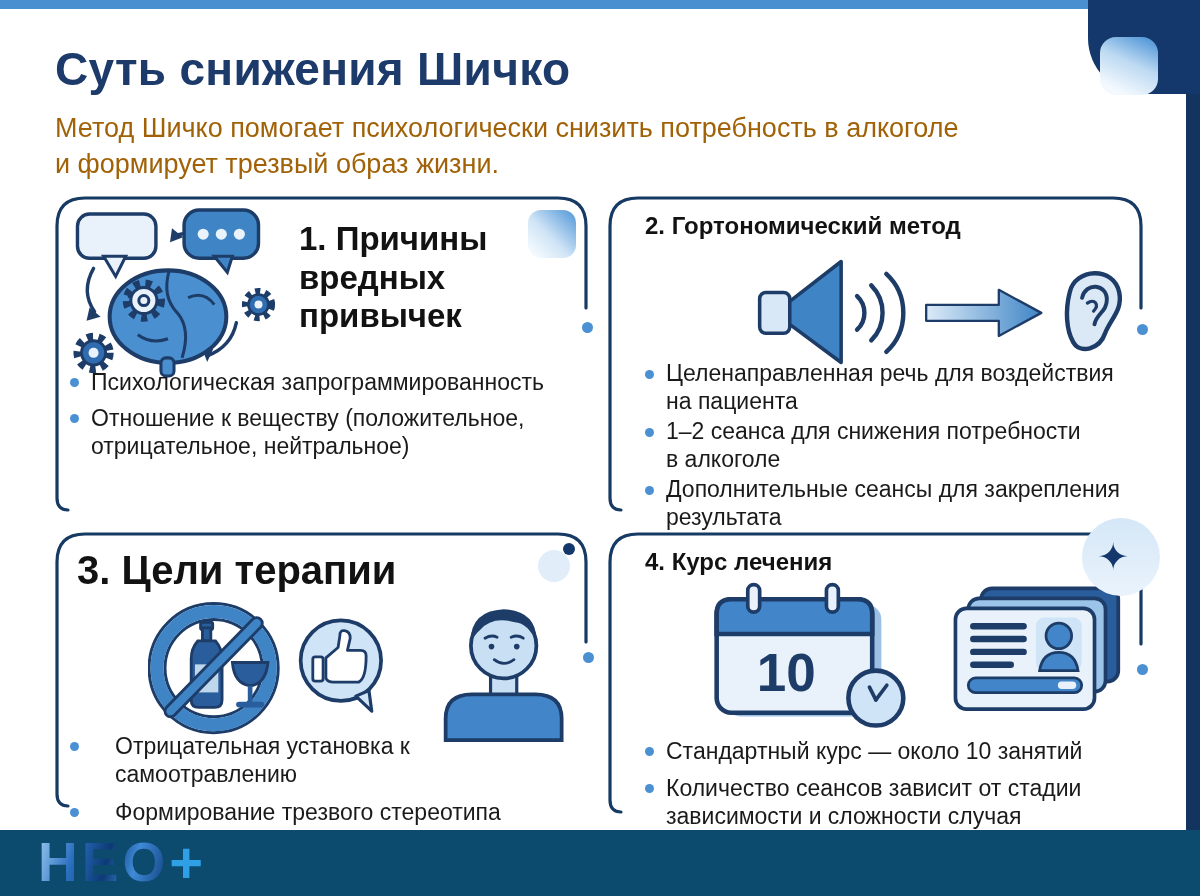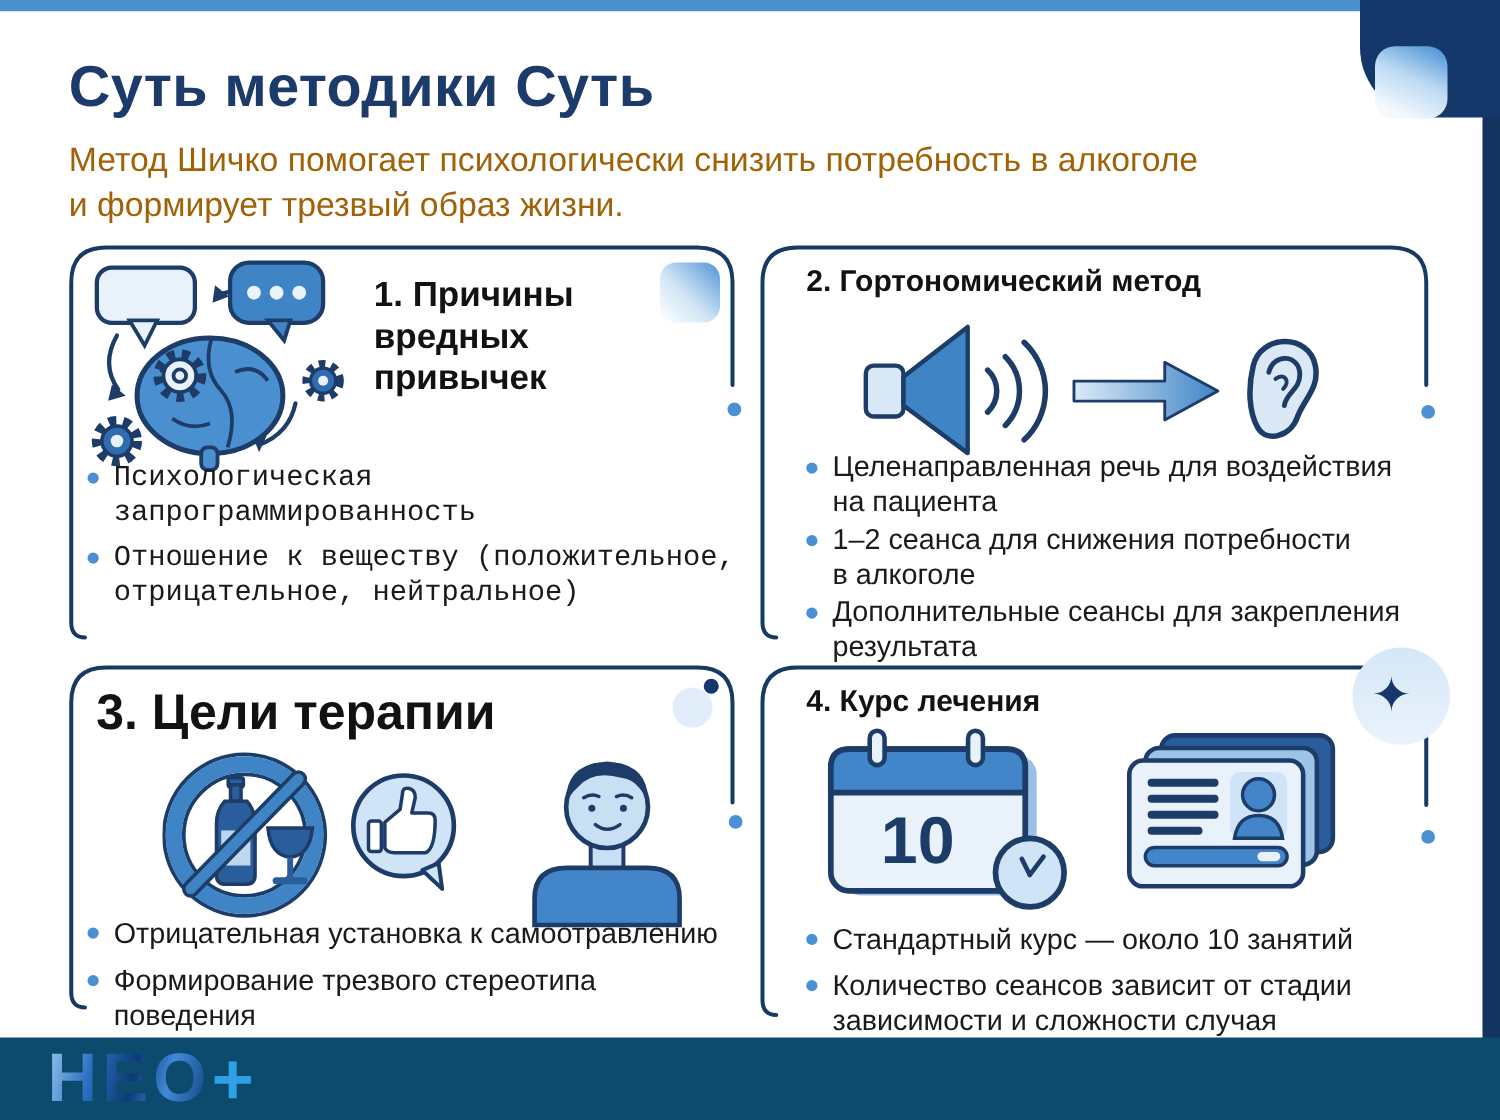--- a/index.html
+++ b/index.html
@@ -41,61 +41,61 @@
   .card-border{position:absolute;left:0;top:0;overflow:visible;}
   .card-border path{fill:none;stroke:#163a63;stroke-width:3.2;stroke-linecap:round;}
   .edge-dot{position:absolute;width:11px;height:11px;border-radius:50%;background:#4a90d2;}
   .card1 .edge-dot{right:-5px;top:126px;}
   .card2 .edge-dot{right:-5px;top:128px;}
   .card3 .edge-dot{right:-6px;top:120px;}
   .card4 .edge-dot{right:-5px;top:132px;}
 
   .card h2{margin:0;font-weight:bold;color:#121212;}
   .c1-top{display:flex;align-items:flex-start;}
-  .c1-top h2{margin:24px 0 0 22px;font-size:28px;line-height:1.17;}
+  .c1-top h2{margin:24px 0 0 22px;font-size:33px;line-height:1.17;}
   .card2 h2,.card4 h2{margin:16px 0 0 37px;font-size:24px;}
   .card3 h2{margin:16px 0 0 22px;font-size:40px;}
 
   .deco-square{position:absolute;left:473px;top:14px;width:48px;height:48px;border-radius:13px;
     background:linear-gradient(225deg,#4f95d7 0%,#cfe4f6 55%,#f4fafe 90%);}
   .deco-circle{position:absolute;left:483px;top:18px;width:32px;height:32px;border-radius:50%;
     background:#e1edf9;}
   .deco-dot{position:absolute;left:508px;top:11px;width:12px;height:12px;border-radius:50%;
     background:#14386b;}
   .sparkle-circle{position:absolute;right:-17px;top:-14px;width:78px;height:78px;border-radius:50%;
     background:linear-gradient(180deg,#d5e7f7,#eaf3fc);}
   .sparkle-star{position:absolute;right:14px;top:6px;font-size:38px;color:#14386b;line-height:1;}
 
   .bullets{list-style:none;margin:0;padding:0;position:absolute;}
   .card1 .bullets{left:15px;top:172px;}
   .card2 .bullets{left:37px;top:164px;}
   .card3 .bullets{left:15px;top:200px;}
   .card4 .bullets{left:37px;top:205px;}
   .bullets li{display:flex;align-items:flex-start;font-size:23px;color:#1a1a1a;line-height:1.22;}
-  .card1 .bullets li{margin-bottom:8px;font-family:Liberation Mono, monospace;}
+  .card1 .bullets li{margin-bottom:8px;}
   .card2 .bullets li{margin-bottom:3px;line-height:1.2;}
-  .card3 .bullets li{margin-bottom:10px;}
+  .card3 .bullets li{margin-bottom:10px;gap:24px;}
   .card4 .bullets li{margin-bottom:9px;}
   .dot{flex:0 0 auto;width:9px;height:9px;border-radius:50%;background:#4a90d2;margin:10px 12px 0 0;}
 
-  .icon-row{display:flex;justify-content:center;}
+  .icon-row{display:flex;justify-content:flex-end;}
   .card2 .icon-row{margin-top:10px;}
   .card3 .icon-row{margin-top:4px;padding-left:56px;}
   .card4 .icon-row{margin-top:6px;}
 </style>
 </head>
 <body>
 
 <div class="top-bar"></div>
 <div class="right-strip"></div>
 <div class="corner-blob"></div>
 <div class="corner-square"></div>
 
 <header>
-  <h1 class="page-title">Суть методики Суть</h1>
+  <h1 class="page-title">Суть снижения Шичко</h1>
   <p class="page-subtitle pre">Метод Шичко помогает психологически снизить потребность в алкоголе
 и формирует трезвый образ жизни.</p>
 </header>
 
 <section class="card card1">
   <svg class="card-border" width="533" height="316" viewBox="0 0 533 316">
     <path d="M 13,314 Q 2,314 2,302 L 2,30 Q 2,2 30,2 L 503,2 Q 531,2 531,30 L 531,112"></path>
   </svg>
   <span class="edge-dot"></span>
   <div class="deco-square"></div>

